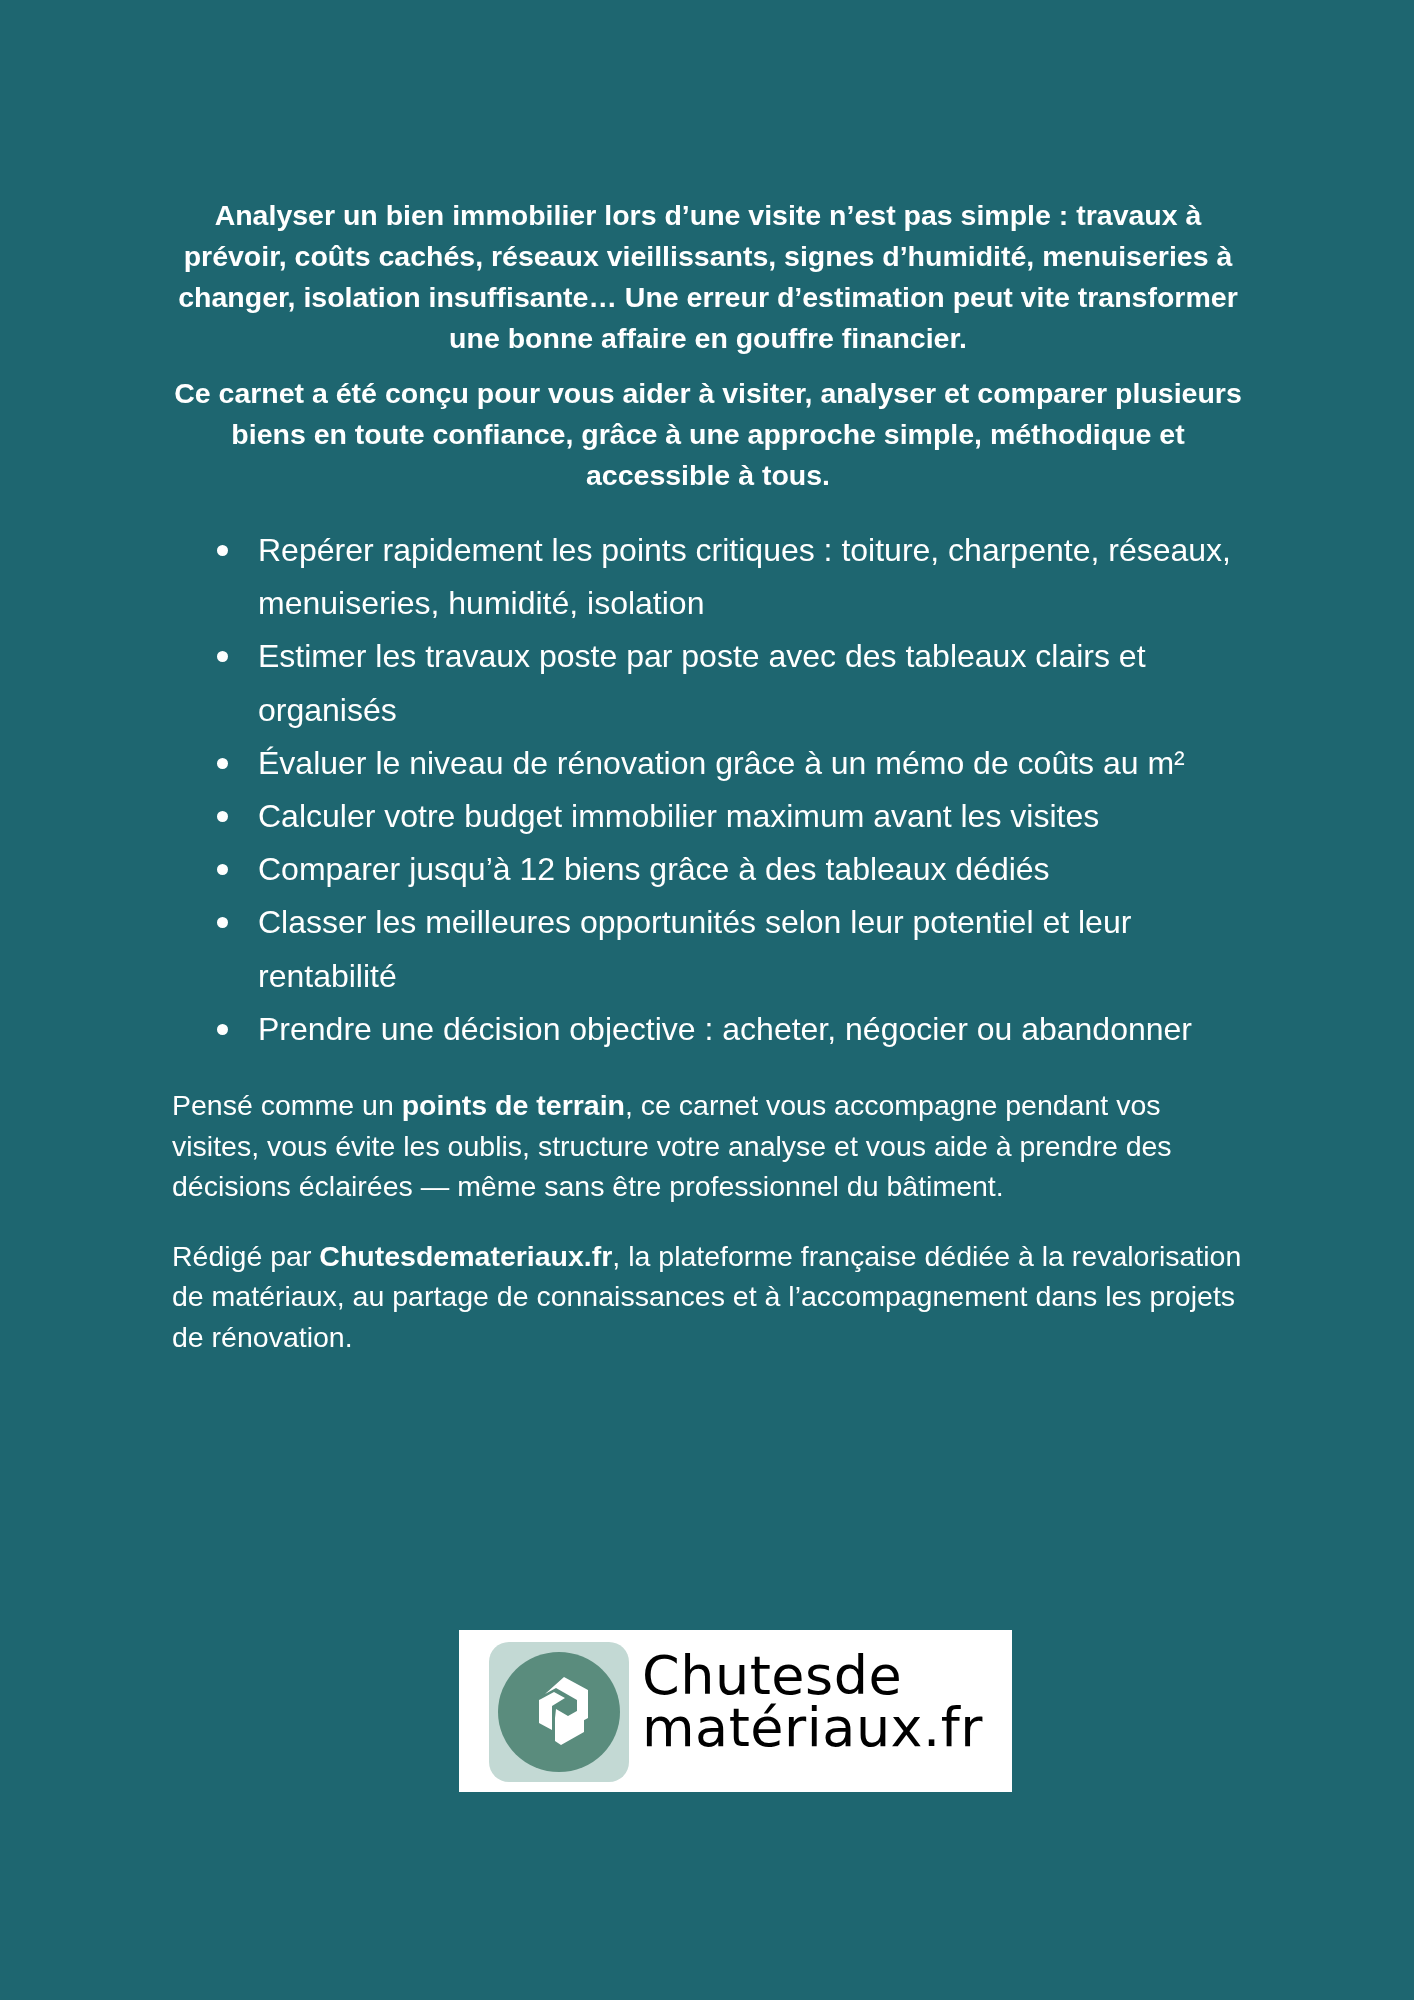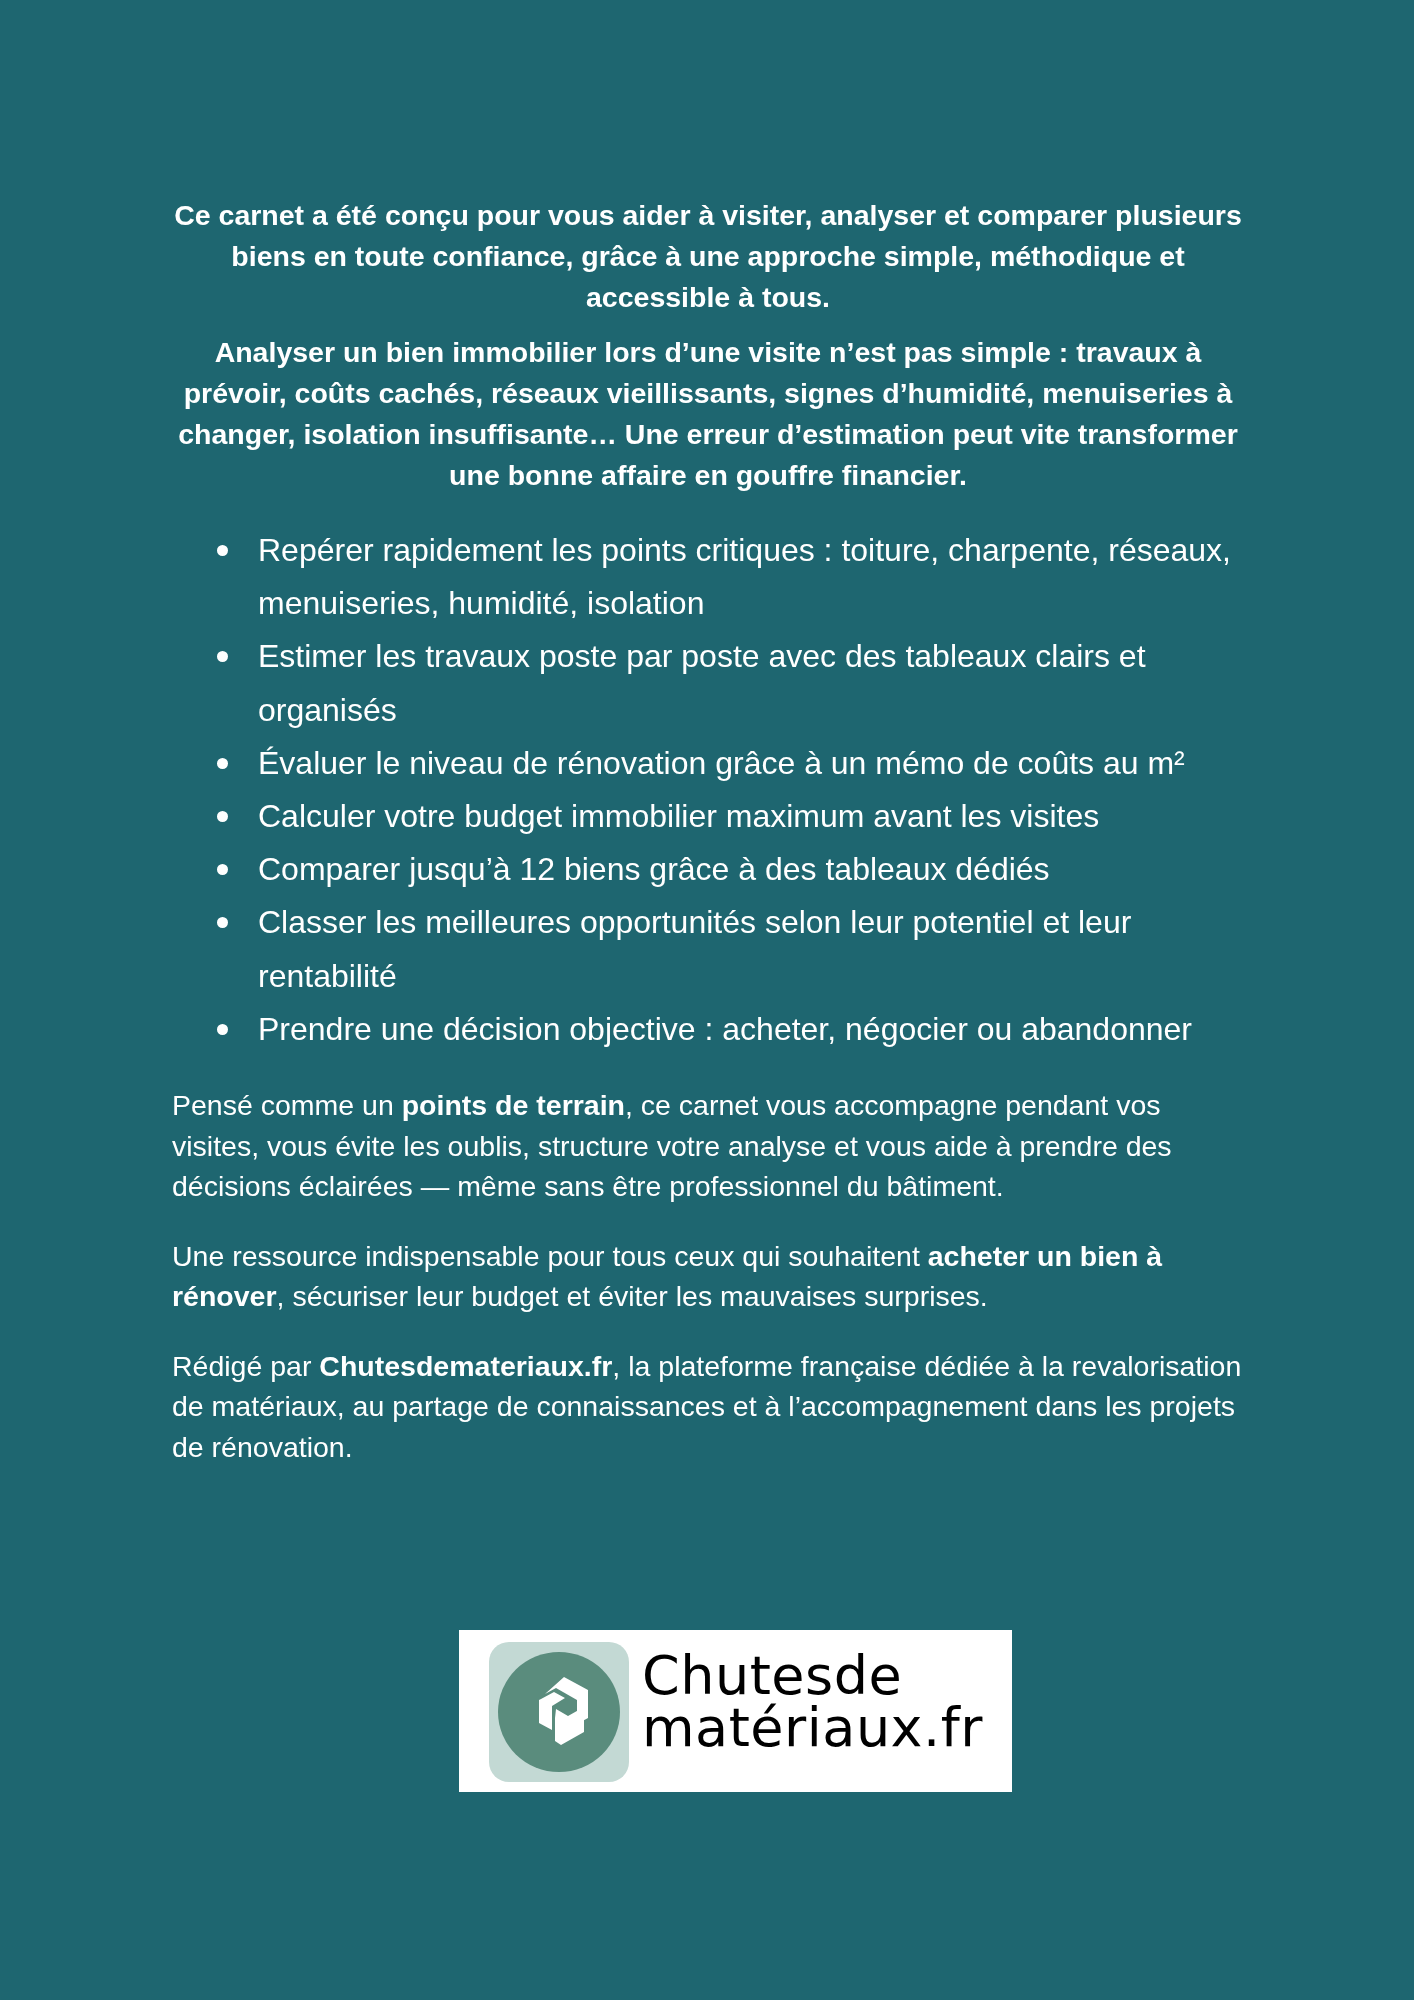--- a/index.html
+++ b/index.html
@@ -114,37 +114,36 @@
       font-size: 54px;
       line-height: 52px;
       letter-spacing: 0.5px;
     }
   </style>
 </head>
 <body>
 
 <div class="page">
 
+  <p class="intro">Analyser un bien immobilier lors d’une visite n’est pas simple : travaux à prévoir, coûts cachés, réseaux vieillissants, signes d’humidité, menuiseries à changer, isolation insuffisante… Une erreur d’estimation peut vite transformer une bonne affaire en gouffre financier.</p>
   <p class="intro">Ce carnet a été conçu pour vous aider à visiter, analyser et comparer plusieurs biens en toute confiance, grâce à une approche simple, méthodique et accessible à tous.</p>
-  <p class="intro">Analyser un bien immobilier lors d’une visite n’est pas simple : travaux à prévoir, coûts cachés, réseaux vieillissants, signes d’humidité, menuiseries à changer, isolation insuffisante… Une erreur d’estimation peut vite transformer une bonne affaire en gouffre financier.</p>
 
 
   <ul class="features">
     <li><span class="bullet"></span><span>Repérer rapidement les points critiques : toiture, charpente, réseaux, menuiseries, humidité, isolation</span></li>
     <li><span class="bullet"></span><span>Estimer les travaux poste par poste avec des tableaux clairs et organisés</span></li>
     <li><span class="bullet"></span><span>Évaluer le niveau de rénovation grâce à un mémo de coûts au m²</span></li>
     <li><span class="bullet"></span><span>Calculer votre budget immobilier maximum avant les visites</span></li>
     <li><span class="bullet"></span><span>Comparer jusqu’à 12 biens grâce à des tableaux dédiés</span></li>
     <li><span class="bullet"></span><span>Classer les meilleures opportunités selon leur potentiel et leur rentabilité</span></li>
     <li><span class="bullet"></span><span>Prendre une décision objective : acheter, négocier ou abandonner</span></li>
   </ul>
 
   <p class="body-para p1"><span>Pensé comme un </span><b>points de terrain</b><span>, ce carnet vous accompagne pendant vos visites, vous évite les oublis, structure votre analyse et vous aide à prendre des décisions éclairées — même sans être professionnel du bâtiment.</span></p>
 
-  <p class="body-para p2"><span>Une ressource indispensable pour tous ceux qui souhaitent </span><b>acheter un bien à rénover</b><span>, sécuriser leur budget et éviter les mauvaises surprises.</span></p>
 
   <p class="body-para p3"><span>Rédigé par </span><b>Chutesdemateriaux.fr</b><span>, la plateforme française dédiée à la revalorisation de matériaux, au partage de connaissances et à l’accompagnement dans les projets de rénovation.</span></p>
 
 </div>
 
 <div class="logo-box">
   <div class="logo-icon-bg">
     <div class="logo-icon-circle">
       <svg width="122" height="120" viewBox="0 0 122 120" xmlns="http://www.w3.org/2000/svg">
 

